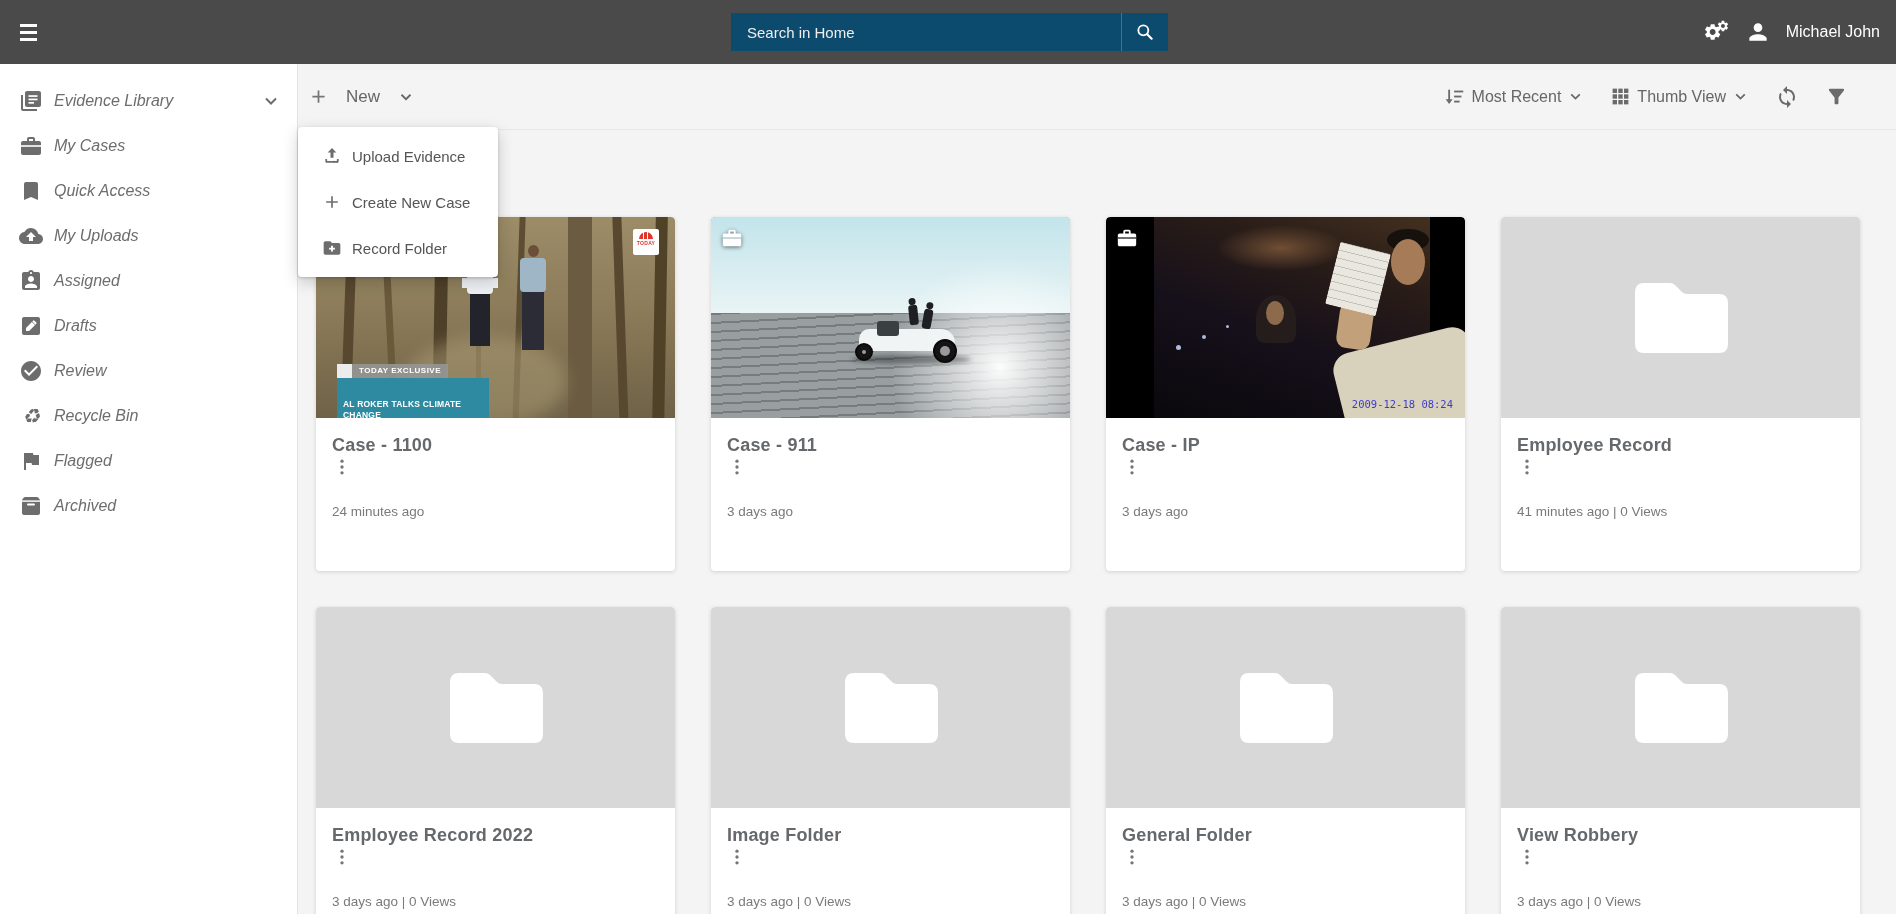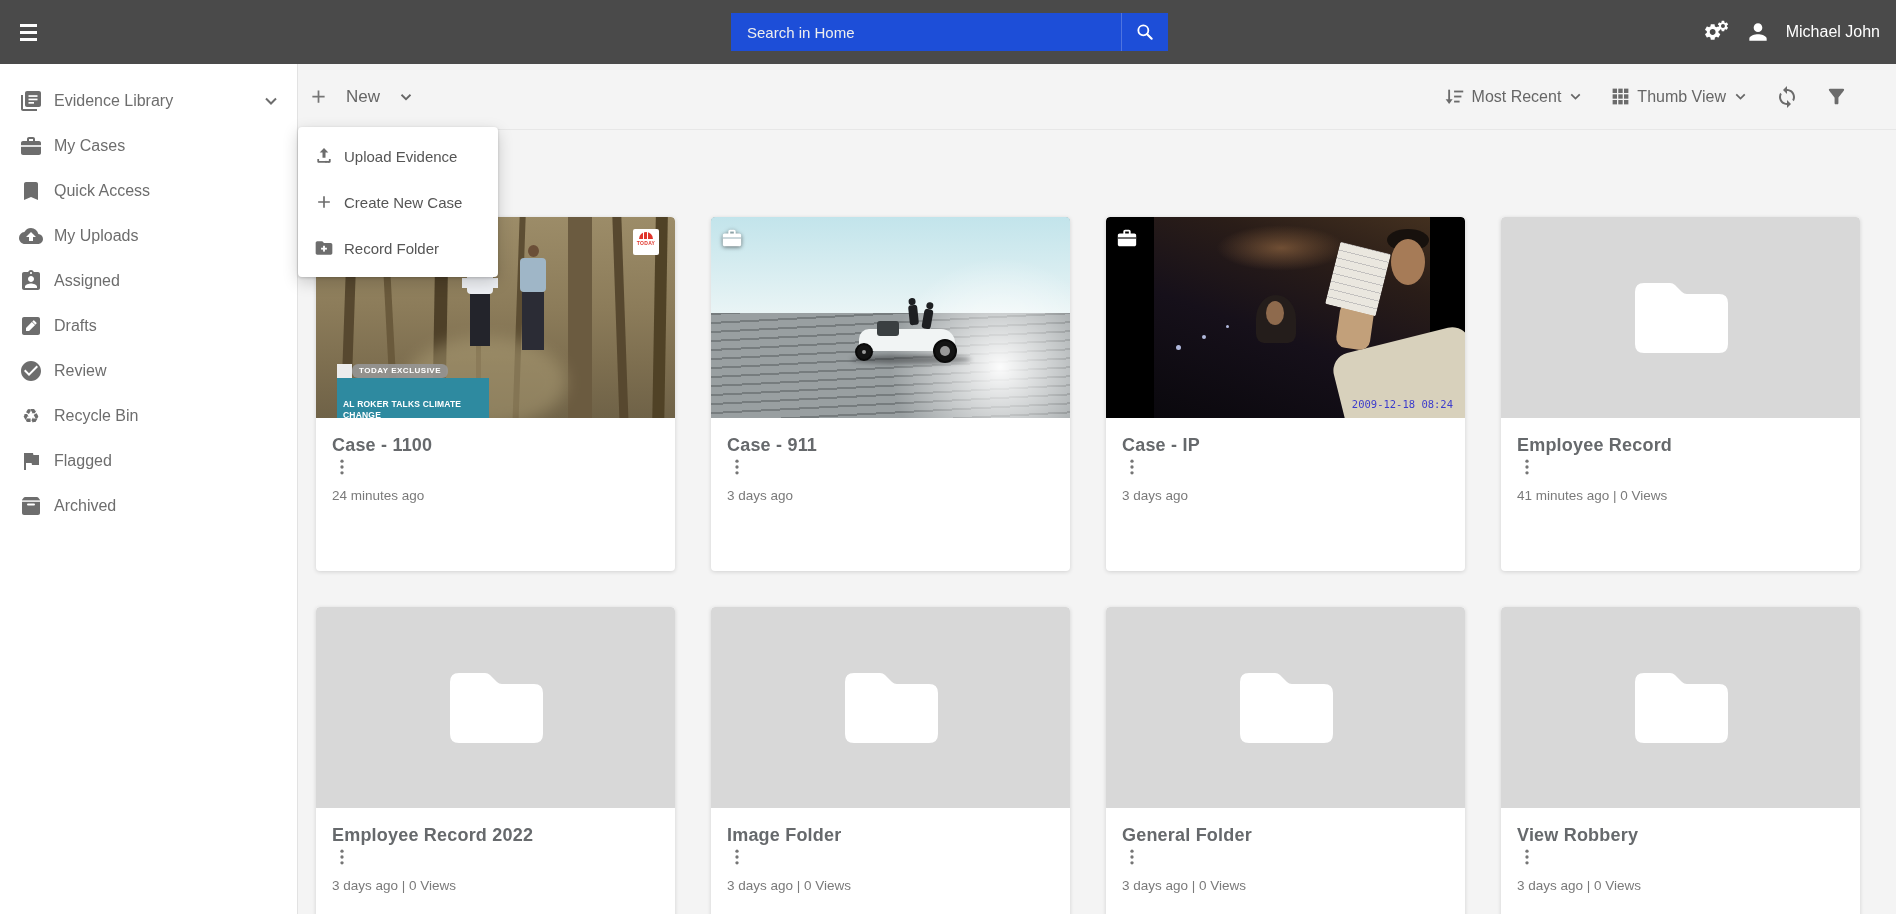--- a/index.html
+++ b/index.html
@@ -5,81 +5,81 @@
   * { margin:0; padding:0; box-sizing:border-box; }
   html,body { width:1896px; height:914px; overflow:hidden; background:#f4f4f4;
               font-family:"Liberation Sans", sans-serif; }
 
   
   .topbar { position:absolute; left:0; top:0; width:1896px; height:64px; background:#4a4a4a; z-index:100; }
   .hamburger { position:absolute; left:18px; top:17px; width:30px; height:30px; display:flex;
                flex-direction:column; justify-content:center; gap:4px; cursor:pointer; }
   .hamburger span { display:block; width:17px; height:3px; background:#fdfdfd; margin-left:2px; }
   .searchbox { position:absolute; left:731px; top:13px; width:437px; height:38px;
-               background:#1d4ed8; display:flex; }
+               background:#0c4a6e; display:flex; }
   .searchbox input { flex:1; background:transparent; border:none; outline:none; padding:0 0 0 16px;
                      font-size:15px; color:#f2f2f2; font-family:"Liberation Sans",sans-serif; }
   .searchbox input::placeholder { color:#eeeeee; opacity:1; }
   .search-btn { width:47px; border-left:1px solid rgba(255,255,255,.22); display:flex;
                 align-items:center; justify-content:center; cursor:pointer; }
   .top-right { position:absolute; right:16px; top:0; height:64px; display:flex; align-items:center; gap:15px; }
   .top-right .uname { color:#ffffff; font-size:16px; }
   .icon-btn { display:flex; align-items:center; justify-content:center; cursor:pointer; }
 
   
   .sidebar { position:absolute; left:0; top:64px; width:298px; height:850px; background:#ffffff;
-             border-right:1px solid #e2e2e2; padding-top:14px; z-index:20; }
+             border-right:1px solid #e2e2e2; padding-top:14px; z-index:20;font-style:italic; }
   .side-item { height:45px; display:flex; align-items:center; padding:0 14px 0 19px; gap:11px;
                color:#6d6d6d; font-size:16px; cursor:pointer; }
   .side-item svg { flex:0 0 24px; }
   .side-item .grow { flex:1; }
   .recycle-glyph { width:24px; font-size:20px; line-height:24px; text-align:center; color:#6d6d6d; flex:0 0 24px; }
 
   
   .content { position:absolute; left:298px; top:64px; width:1598px; height:850px; background:#f4f4f4; }
   .toolbar { height:66px; border-bottom:1px solid #e7e7e7; display:flex; align-items:center;
              padding:0 48px 0 10px; }
   .new-btn { display:flex; align-items:center; gap:17px; color:#666666; font-size:17px; cursor:pointer; }
   .tb-spacer { flex:1; }
   .ctrl { display:flex; align-items:center; gap:6px; color:#666666; font-size:16px; cursor:pointer; }
   .ctrl + .ctrl { margin-left:26px; }
 
   
   .menu { position:absolute; left:0px; top:63px; width:200px; background:#ffffff; border-radius:4px;
           box-shadow:0 1px 3px rgba(0,0,0,.18), 0 5px 16px rgba(0,0,0,.18); padding:6px 0; z-index:60; }
-  .menu-item { display:flex; align-items:center; gap:10px; padding:13px 8px 13px 16px;
+  .menu-item { display:flex; align-items:center; gap:10px; padding:13px 8px 13px 24px;
                font-size:15px; color:#555555; cursor:pointer; }
 
   
   .row { position:absolute; left:18px; display:flex; gap:36px; }
   .row1 { top:153px; }
   .row2 { top:543px; }
   .card { width:359px; height:354px; background:#ffffff; border-radius:4px;
           box-shadow:0 1px 4px rgba(0,0,0,.14); position:relative; overflow:hidden; }
   .thumb { height:201px; position:relative; overflow:hidden; border-radius:4px 4px 0 0; }
   .thumb-folder { background:#d8d8d8; display:flex; align-items:center; justify-content:center; }
   .card-body { padding:17px 14px 0 16px; }
   .title-row { display:flex; justify-content:space-between; align-items:flex-start;flex-direction:column; }
   .title { font-size:18px; font-weight:bold; color:#66696c; letter-spacing:.2px; }
   .kebab { cursor:pointer; margin-top:1px; }
-  .meta { margin-top:11px; font-size:13.5px; color:#7a7a7a; }
+  .meta { margin-top:27px; font-size:13.5px; color:#7a7a7a; }
   .case-badge { position:absolute; left:10px; top:10px; filter:drop-shadow(0 1px 2px rgba(0,0,0,.55)); }
 
   
   .sc1 { background:linear-gradient(180deg,#9c8c68 0%,#8c7c5a 45%,#7e6f50 72%,#6f6247 100%); }
   .trunk { position:absolute; top:-6px; height:110%; }
   .path-patch { position:absolute; left:90px; top:120px; width:160px; height:90px; background:#b4a57c;
                 border-radius:50%; opacity:.45; filter:blur(8px); }
   .fig { position:absolute; }
   .fig .head { width:11px; height:12px; border-radius:50%; margin:0 auto; }
   .fig .shirt { border-radius:4px; margin:1px auto 0; }
   .fig .pants { margin:0 auto; }
   .chip { position:absolute; left:21px; top:147px; width:15px; height:14px; background:#ececec; }
   .cap-tag { position:absolute; left:36px; top:147px; height:14px; line-height:14px; padding:0 7px;
-             background:rgba(150,150,150,.88); color:#fff; font-size:8px; font-weight:bold; letter-spacing:.5px;border-radius:6px; }
+             background:rgba(150,150,150,.88); color:#fff; font-size:8px; font-weight:bold; letter-spacing:.5px; }
   .cap-main { position:absolute; left:21px; top:161px; width:152px; background:#2e8aa0; padding:21px 6px;
               color:#fff; font-size:8.5px; font-weight:bold; line-height:10.5px; letter-spacing:.2px; }
   .today-badge { position:absolute; right:16px; top:12px; width:26px; height:26px; background:#ffffff;
                  border-radius:2px; display:flex; flex-direction:column; align-items:center; padding-top:3px; }
   .today-sun { width:14px; height:7px; background:#e0352b; border-radius:14px 14px 0 0;
                background-image:linear-gradient(90deg, transparent 4px, #fff 4px, #fff 5px, transparent 5px, transparent 8px, #fff 8px, #fff 9px, transparent 9px); }
   .today-word { font-size:5px; font-weight:bold; color:#e0352b; margin-top:1px; letter-spacing:.3px; }
 
   
   .sc2 { background:#969c9e; }

